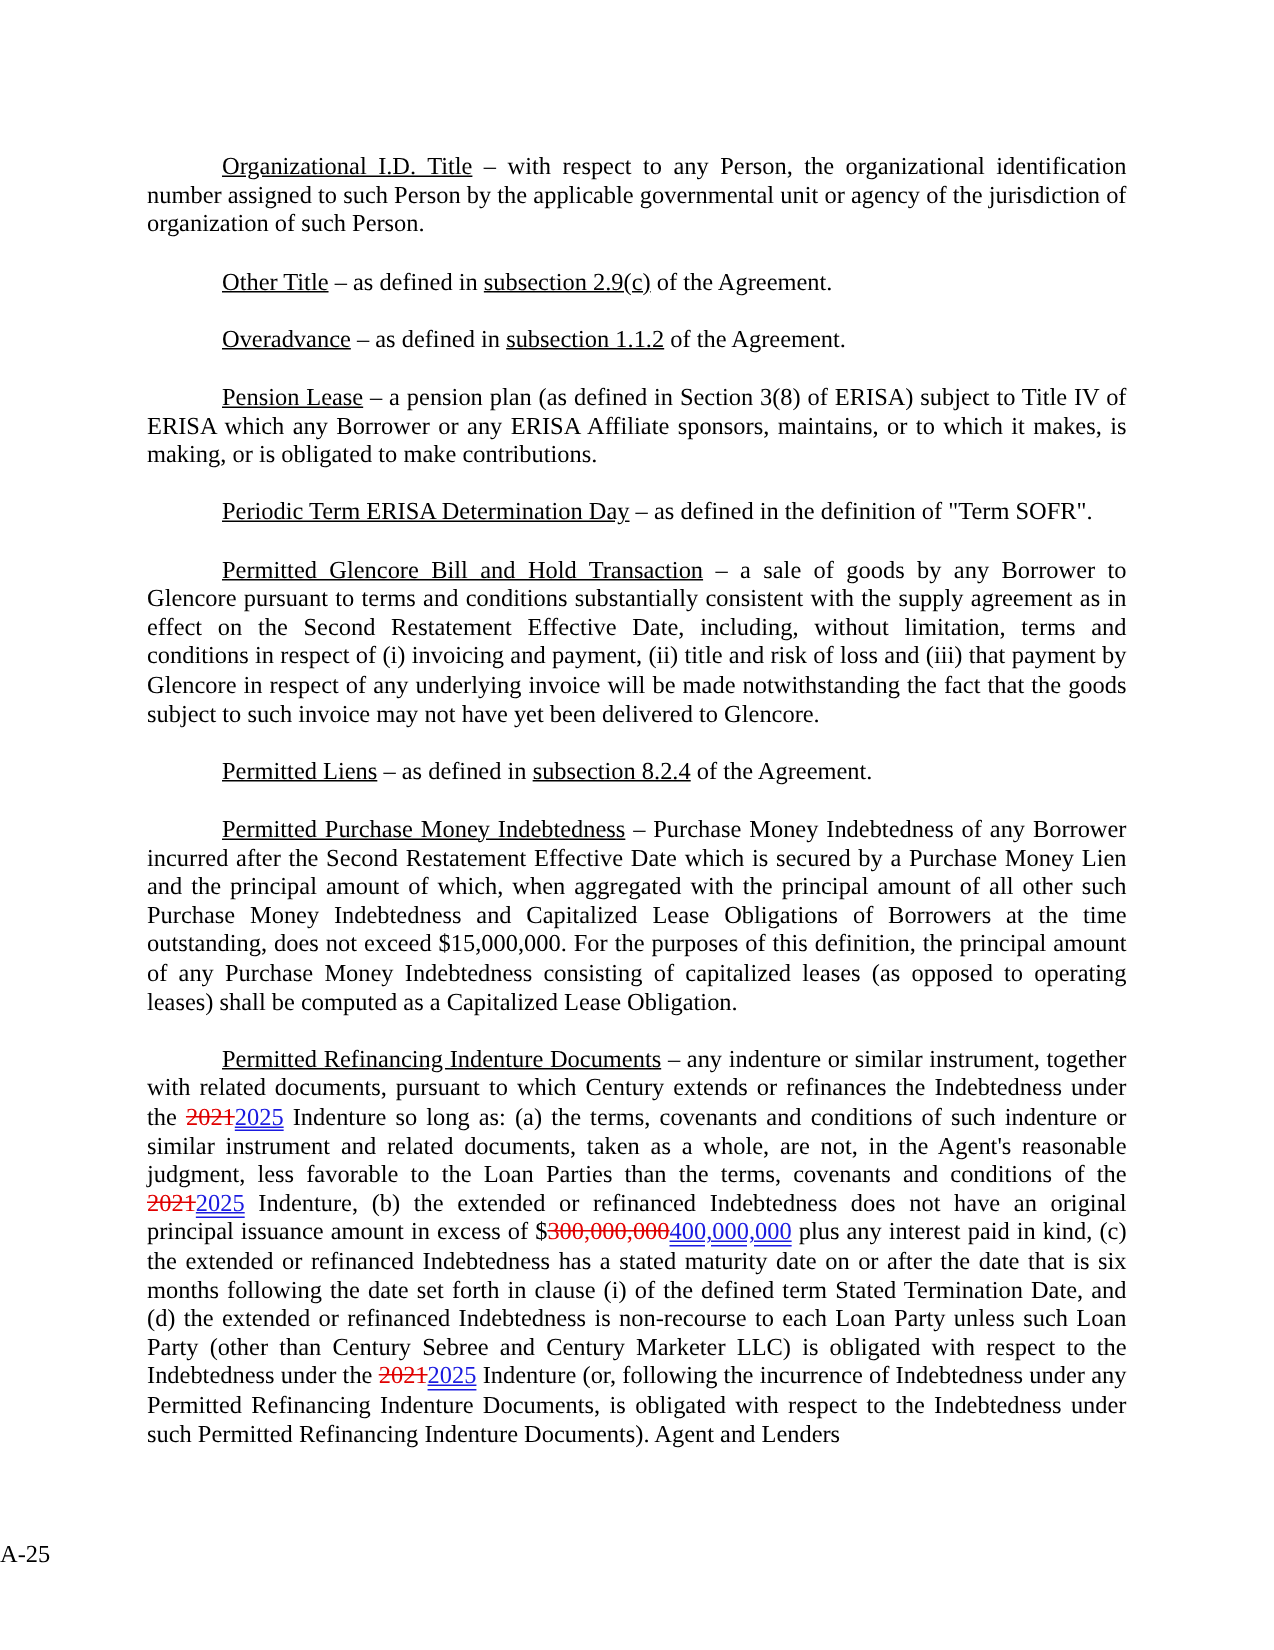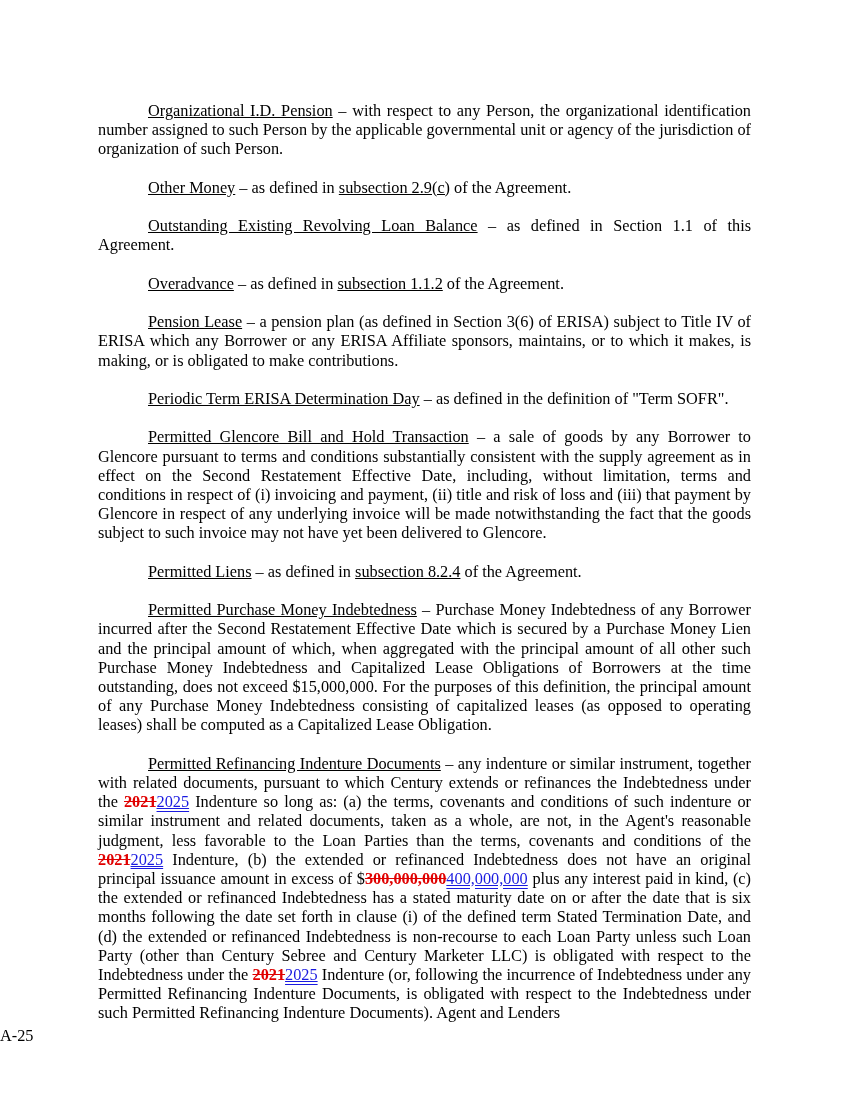--- a/index.html
+++ b/index.html
@@ -23,45 +23,43 @@
   .para {
     margin: 0 0 19.2px 0;
     text-indent: 50px;
     text-align: justify;
   }
   .run-plain { color: #000000; }
   .run-u { text-decoration: underline; }
   .run-del {
     color: var(--deletion-color, #e00000);
     text-decoration: line-through;
-    font-weight: bold;
   }
   .run-ins {
     color: var(--insertion-color, #1a1ae0);
     text-decoration: underline;
     text-decoration-style: double;
   }
   .footer {
     position: absolute;
     left: 0;
     top: 1026px;
     width: 100%;
     text-align: left;
   }
 </style>
 </head>
 <body>
 
 <div class="page">
   <div class="content">
-      <p class="para"><span class="run-u">Organizational I.D. Pension</span><span class="run-plain"> – with respect to any Person, the organizational identification number assigned to such Person by the applicable governmental unit or agency of the jurisdiction of organization of such Person.</span></p>
-      <p class="para"><span class="run-u">Other Money</span><span class="run-plain"> – as defined in </span><span class="run-u">subsection 2.9(c)</span><span class="run-plain"> of the Agreement.</span></p>
-      <p class="para"><span class="run-u">Outstanding Existing Revolving Loan Balance</span><span class="run-plain"> – as defined in Section 1.1 of this Agreement.</span></p>
+      <p class="para"><span class="run-u">Organizational I.D. Title</span><span class="run-plain"> – with respect to any Person, the organizational identification number assigned to such Person by the applicable governmental unit or agency of the jurisdiction of organization of such Person.</span></p>
+      <p class="para"><span class="run-u">Other Title</span><span class="run-plain"> – as defined in </span><span class="run-u">subsection 2.9(c)</span><span class="run-plain"> of the Agreement.</span></p>
       <p class="para"><span class="run-u">Overadvance</span><span class="run-plain"> – as defined in </span><span class="run-u">subsection 1.1.2</span><span class="run-plain"> of the Agreement.</span></p>
-      <p class="para"><span class="run-u">Pension Lease</span><span class="run-plain"> – a pension plan (as defined in Section 3(6) of ERISA) subject to Title IV of ERISA which any Borrower or any ERISA Affiliate sponsors, maintains, or to which it makes, is making, or is obligated to make contributions.</span></p>
+      <p class="para"><span class="run-u">Pension Lease</span><span class="run-plain"> – a pension plan (as defined in Section 3(8) of ERISA) subject to Title IV of ERISA which any Borrower or any ERISA Affiliate sponsors, maintains, or to which it makes, is making, or is obligated to make contributions.</span></p>
       <p class="para"><span class="run-u">Periodic Term ERISA Determination Day</span><span class="run-plain"> – as defined in the definition of "Term SOFR".</span></p>
       <p class="para"><span class="run-u">Permitted Glencore Bill and Hold Transaction</span><span class="run-plain"> – a sale of goods by any Borrower to Glencore pursuant to terms and conditions substantially consistent with the supply agreement as in effect on the Second Restatement Effective Date, including, without limitation, terms and conditions in respect of (i) invoicing and payment, (ii) title and risk of loss and (iii) that payment by Glencore in respect of any underlying invoice will be made notwithstanding the fact that the goods subject to such invoice may not have yet been delivered to Glencore.</span></p>
       <p class="para"><span class="run-u">Permitted Liens</span><span class="run-plain"> – as defined in </span><span class="run-u">subsection 8.2.4</span><span class="run-plain"> of the Agreement.</span></p>
       <p class="para"><span class="run-u">Permitted Purchase Money Indebtedness</span><span class="run-plain"> – Purchase Money Indebtedness of any Borrower incurred after the Second Restatement Effective Date which is secured by a Purchase Money Lien and the principal amount of which, when aggregated with the principal amount of all other such Purchase Money Indebtedness and Capitalized Lease Obligations of Borrowers at the time outstanding, does not exceed $15,000,000.  For the purposes of this definition, the principal amount of any Purchase Money Indebtedness consisting of capitalized leases (as opposed to operating leases) shall be computed as a Capitalized Lease Obligation.</span></p>
       <p class="para"><span class="run-u">Permitted Refinancing Indenture Documents</span><span class="run-plain"> – any indenture or similar instrument, together with related documents, pursuant to which Century extends or refinances the Indebtedness under the </span><span class="run-del">2021</span><span class="run-ins">2025</span><span class="run-plain"> Indenture so long as:  (a) the terms, covenants and conditions of such indenture or similar instrument and related documents, taken as a whole, are not, in the Agent's reasonable judgment, less favorable to the Loan Parties than the terms, covenants and conditions of the </span><span class="run-del">2021</span><span class="run-ins">2025</span><span class="run-plain"> Indenture, (b) the extended or refinanced Indebtedness does not have an original principal issuance amount in excess of $</span><span class="run-del">300,000,000</span><span class="run-ins">400,000,000</span><span class="run-plain"> plus any interest paid in kind, (c) the extended or refinanced Indebtedness has a stated maturity date on or after the date that is six months following the date set forth in clause (i) of the defined term Stated Termination Date, and (d) the extended or refinanced Indebtedness is non-recourse to each Loan Party unless such Loan Party (other than Century Sebree and Century Marketer LLC) is obligated with respect to the Indebtedness under the </span><span class="run-del">2021</span><span class="run-ins">2025</span><span class="run-plain"> Indenture (or, following the incurrence of Indebtedness under any Permitted Refinancing Indenture Documents, is obligated with respect to the Indebtedness under such Permitted Refinancing Indenture Documents).  Agent and Lenders</span></p>
     </div>
   <div class="footer">A-25</div>
 </div>
 
 </body></html>

